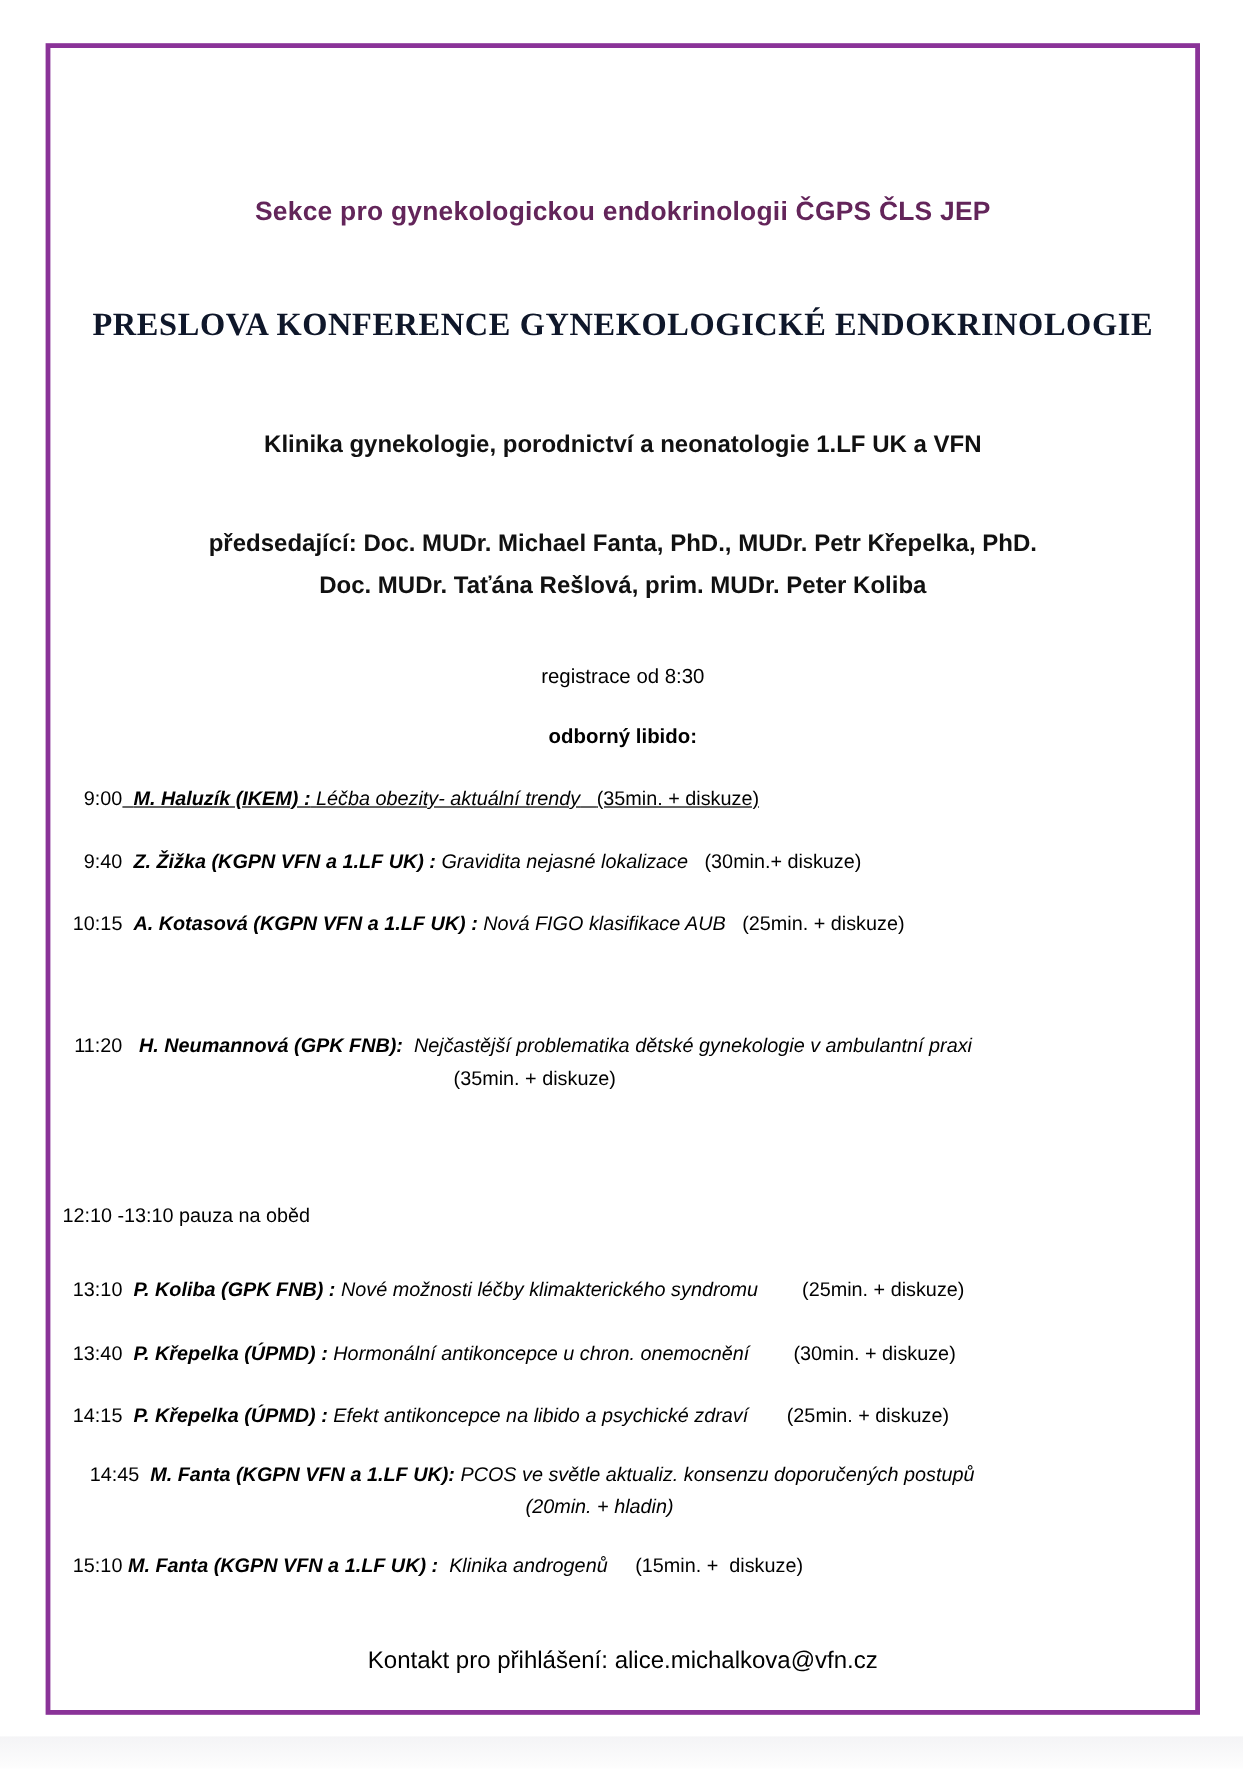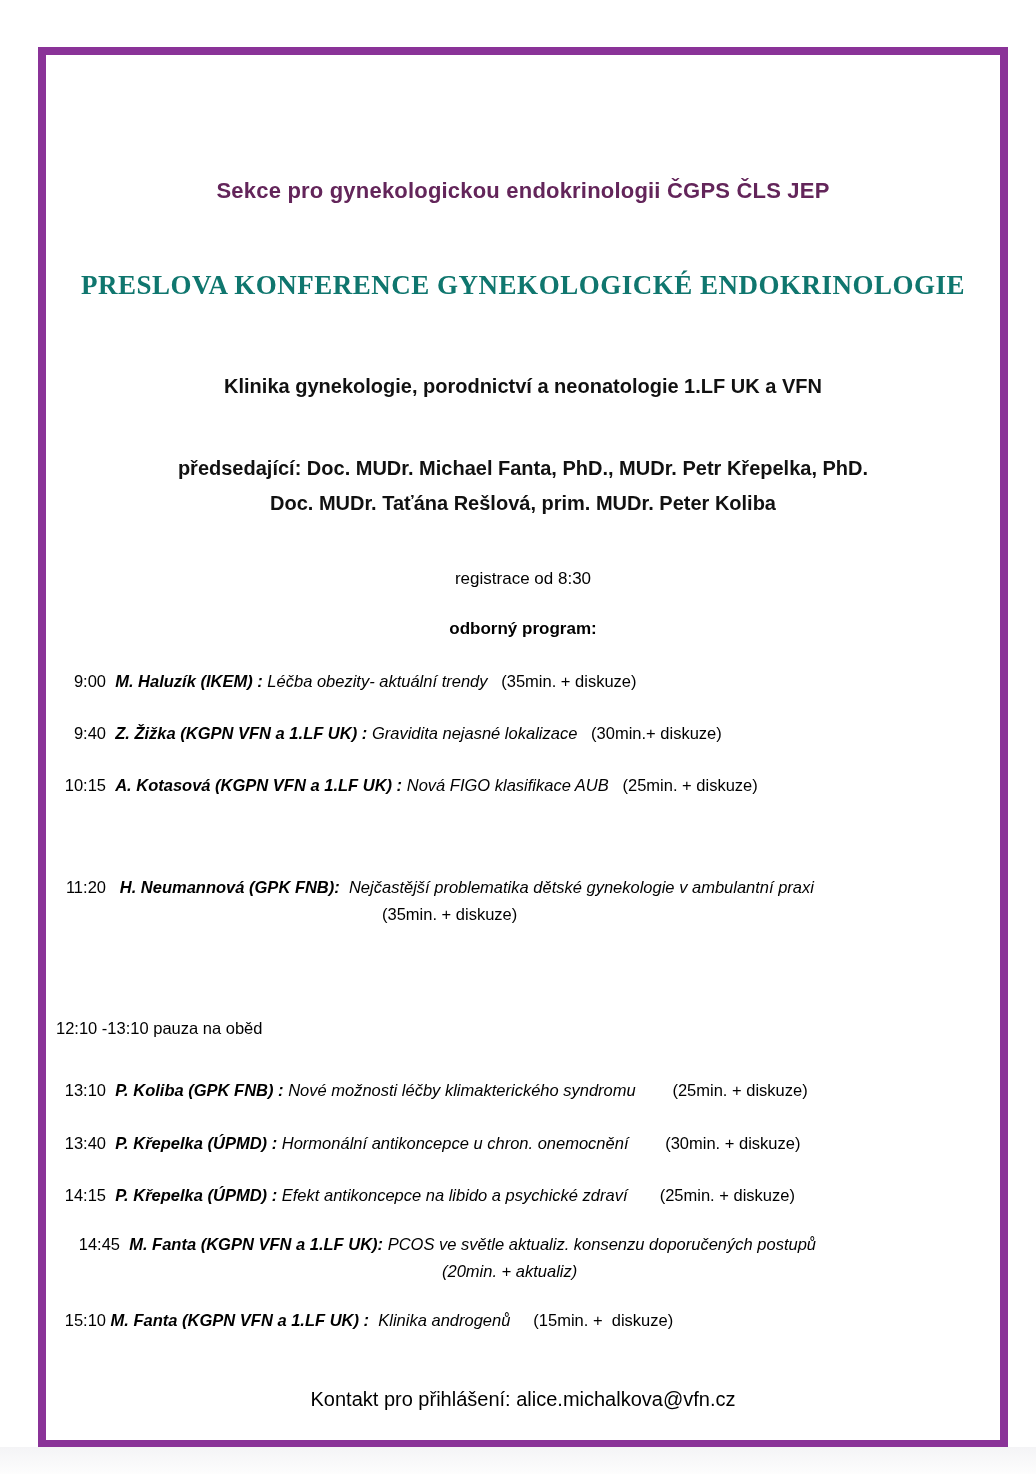--- a/index.html
+++ b/index.html
@@ -6,39 +6,39 @@
   .canvas{
     position:relative;
     width:1036px;height:1474px;
     background:#ffffff;
     font-family:"Liberation Sans","DejaVu Sans",sans-serif;
     color:#000000;
     overflow:hidden;
   }
   .doc-border{
     position:absolute;
-    left:38px;top:47px;
+    left:38px;top:36px;
     width:954px;height:1385px;
-    border:8px solid #404040;
+    border:4px solid #404040;
     background:#ffffff;
     box-sizing:content-box;
   }
   .abs{position:absolute;left:0;right:0;}
   .centered{text-align:center;}
   .h1{
     top:123px;
     font-size:22px;font-weight:bold;
     color:#63255A;
     letter-spacing:0.2px;
   }
   .h2{
     top:215px;
     font-family:"Liberation Serif","DejaVu Serif",serif;
     font-size:27px;font-weight:bold;
-    color:#0f766e;
+    color:#0f172a;
     letter-spacing:0.5px;
   }
   .h3{font-size:20px;font-weight:bold;color:#111;}
   .date-line{top:279px;}
   .venue-line{top:320px;}
   .chairs{
     top:396px;
     font-size:20px;font-weight:bold;color:#111;
     line-height:35px;
   }
@@ -84,32 +84,32 @@
 
     <div class="abs centered h3 venue-line">Klinika gynekologie, porodnictví a neonatologie 1.LF UK a VFN</div>
 
     <div class="abs centered chairs">
       <div>předsedající: Doc. MUDr. Michael Fanta, PhD., MUDr. Petr Křepelka, PhD.</div>
       <div>Doc. MUDr. Taťána Rešlová, prim. MUDr. Peter Koliba</div>
     </div>
 
     <div class="abs centered reg-line">registrace od 8:30</div>
 
-    <div class="abs centered prog-line">odborný program:</div>
+    <div class="abs centered prog-line">odborný libido:</div>
 
     <div class="abs pauza-line">12:10 -13:10 pauza na oběd</div>
 
     <div class="abs centered kontakt-line">Kontakt pro přihlášení: alice.michalkova@vfn.cz</div>
-  <div class="row" style="top: 616px;"><span class="time">9:00</span><span>  </span><span class="speaker">M. Haluzík (IKEM) :</span><span> </span><span class="title">Léčba obezity- aktuální trendy</span><span>   </span><span class="duration">(35min. + diskuze)</span></div>
+  <div class="row" style="top: 616px; text-decoration: underline;"><span class="time">9:00</span><span>  </span><span class="speaker">M. Haluzík (IKEM) :</span><span> </span><span class="title">Léčba obezity- aktuální trendy</span><span>   </span><span class="duration">(35min. + diskuze)</span></div>
       <div class="row" style="top: 668px;"><span class="time">9:40</span><span>  </span><span class="speaker">Z. Žižka (KGPN VFN a 1.LF UK) :</span><span> </span><span class="title">Gravidita nejasné lokalizace</span><span>   </span><span class="duration">(30min.+ diskuze)</span></div>
       <div class="row" style="top: 720px;"><span class="time">10:15</span><span>  </span><span class="speaker">A. Kotasová (KGPN VFN a 1.LF UK) :</span><span> </span><span class="title">Nová FIGO klasifikace AUB</span><span>   </span><span class="duration">(25min. + diskuze)</span></div>
       <div class="row" style="top: 822px;"><span class="time">11:20</span><span>   </span><span class="speaker">H. Neumannová (GPK FNB):</span><span>  </span><span class="title">Nejčastější problematika dětské gynekologie v ambulantní praxi</span></div>
       <div class="row2" style="top: 850px; left: 336px;">(35min. + diskuze)</div>
       <div class="row" style="top: 1025px;"><span class="time">13:10</span><span>  </span><span class="speaker">P. Koliba (GPK FNB) :</span><span> </span><span class="title">Nové možnosti léčby klimakterického syndromu</span><span>        </span><span class="duration">(25min. + diskuze)</span></div>
       <div class="row" style="top: 1078px;"><span class="time">13:40</span><span>  </span><span class="speaker">P. Křepelka (ÚPMD) :</span><span> </span><span class="title">Hormonální antikoncepce u chron. onemocnění</span><span>        </span><span class="duration">(30min. + diskuze)</span></div>
       <div class="row" style="top: 1130px;"><span class="time">14:15</span><span>  </span><span class="speaker">P. Křepelka (ÚPMD) :</span><span> </span><span class="title">Efekt antikoncepce na libido a psychické zdraví</span><span>       </span><span class="duration">(25min. + diskuze)</span></div>
       <div class="row" style="top: 1179px; padding-left: 30px;"><span class="time">14:45</span><span>  </span><span class="speaker">M. Fanta (KGPN VFN a 1.LF UK):</span><span> </span><span class="title">PCOS ve světle aktualiz. konsenzu doporučených postupů</span></div>
-      <div class="row2 it" style="top: 1207px; left: 396px;">(20min. + aktualiz)</div>
+      <div class="row2 it" style="top: 1207px; left: 396px;">(20min. + hladin)</div>
       <div class="row" style="top: 1255px;"><span class="time">15:10</span><span> </span><span class="speaker">M. Fanta (KGPN VFN a 1.LF UK) :</span><span>  </span><span class="title">Klinika androgenů</span><span>     </span><span class="duration">(15min. +  diskuze)</span></div>
     </div>
 
   <div class="page-end-strip"></div>
 </div>
 
 </body></html>

